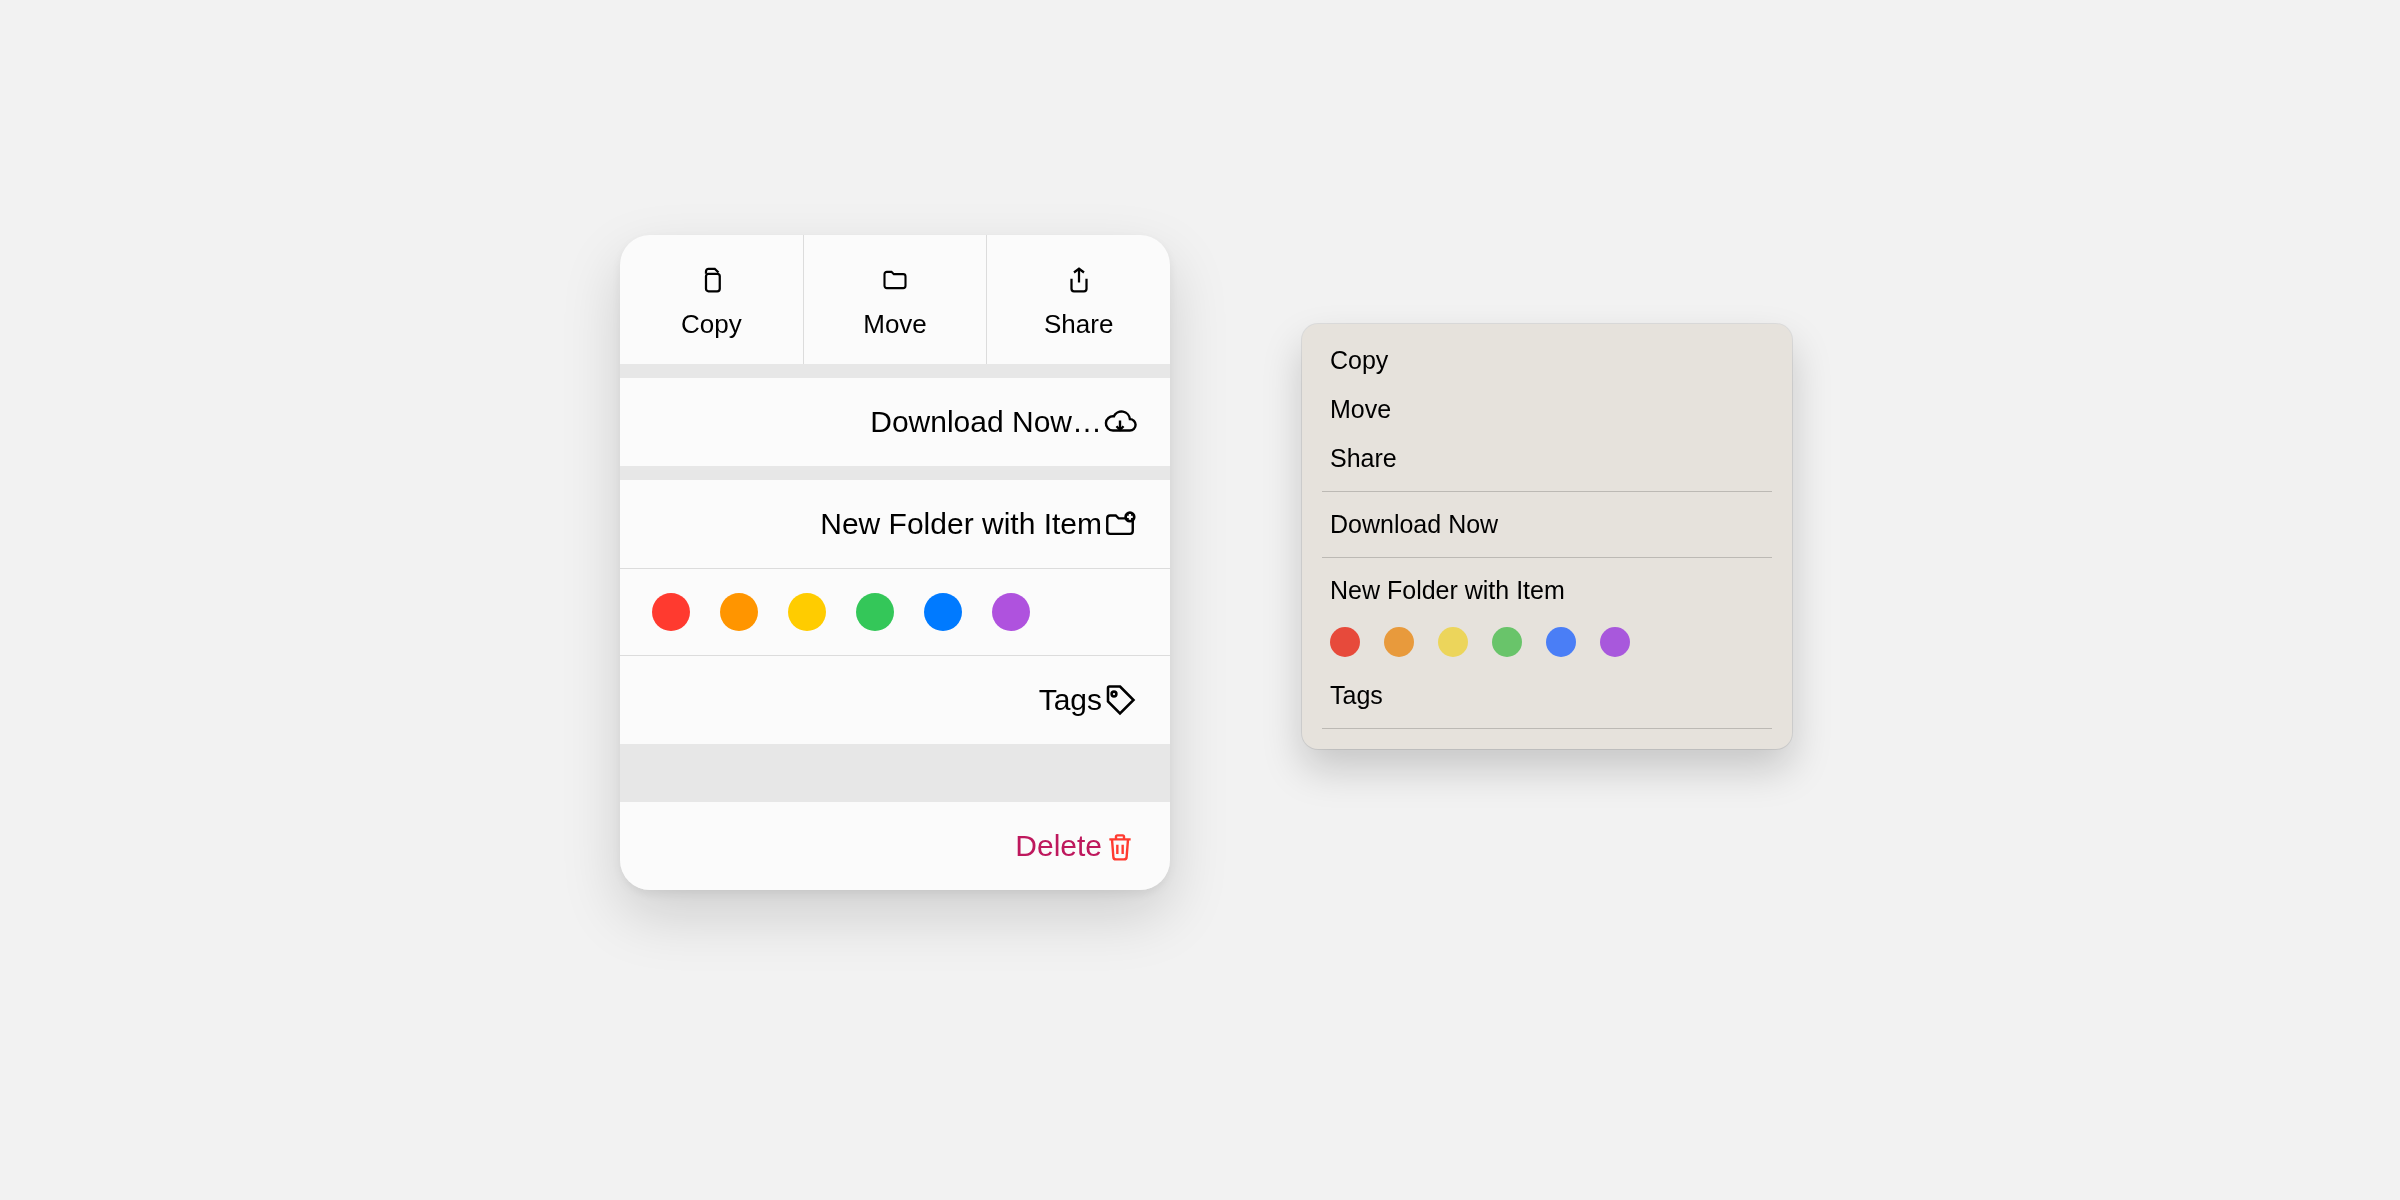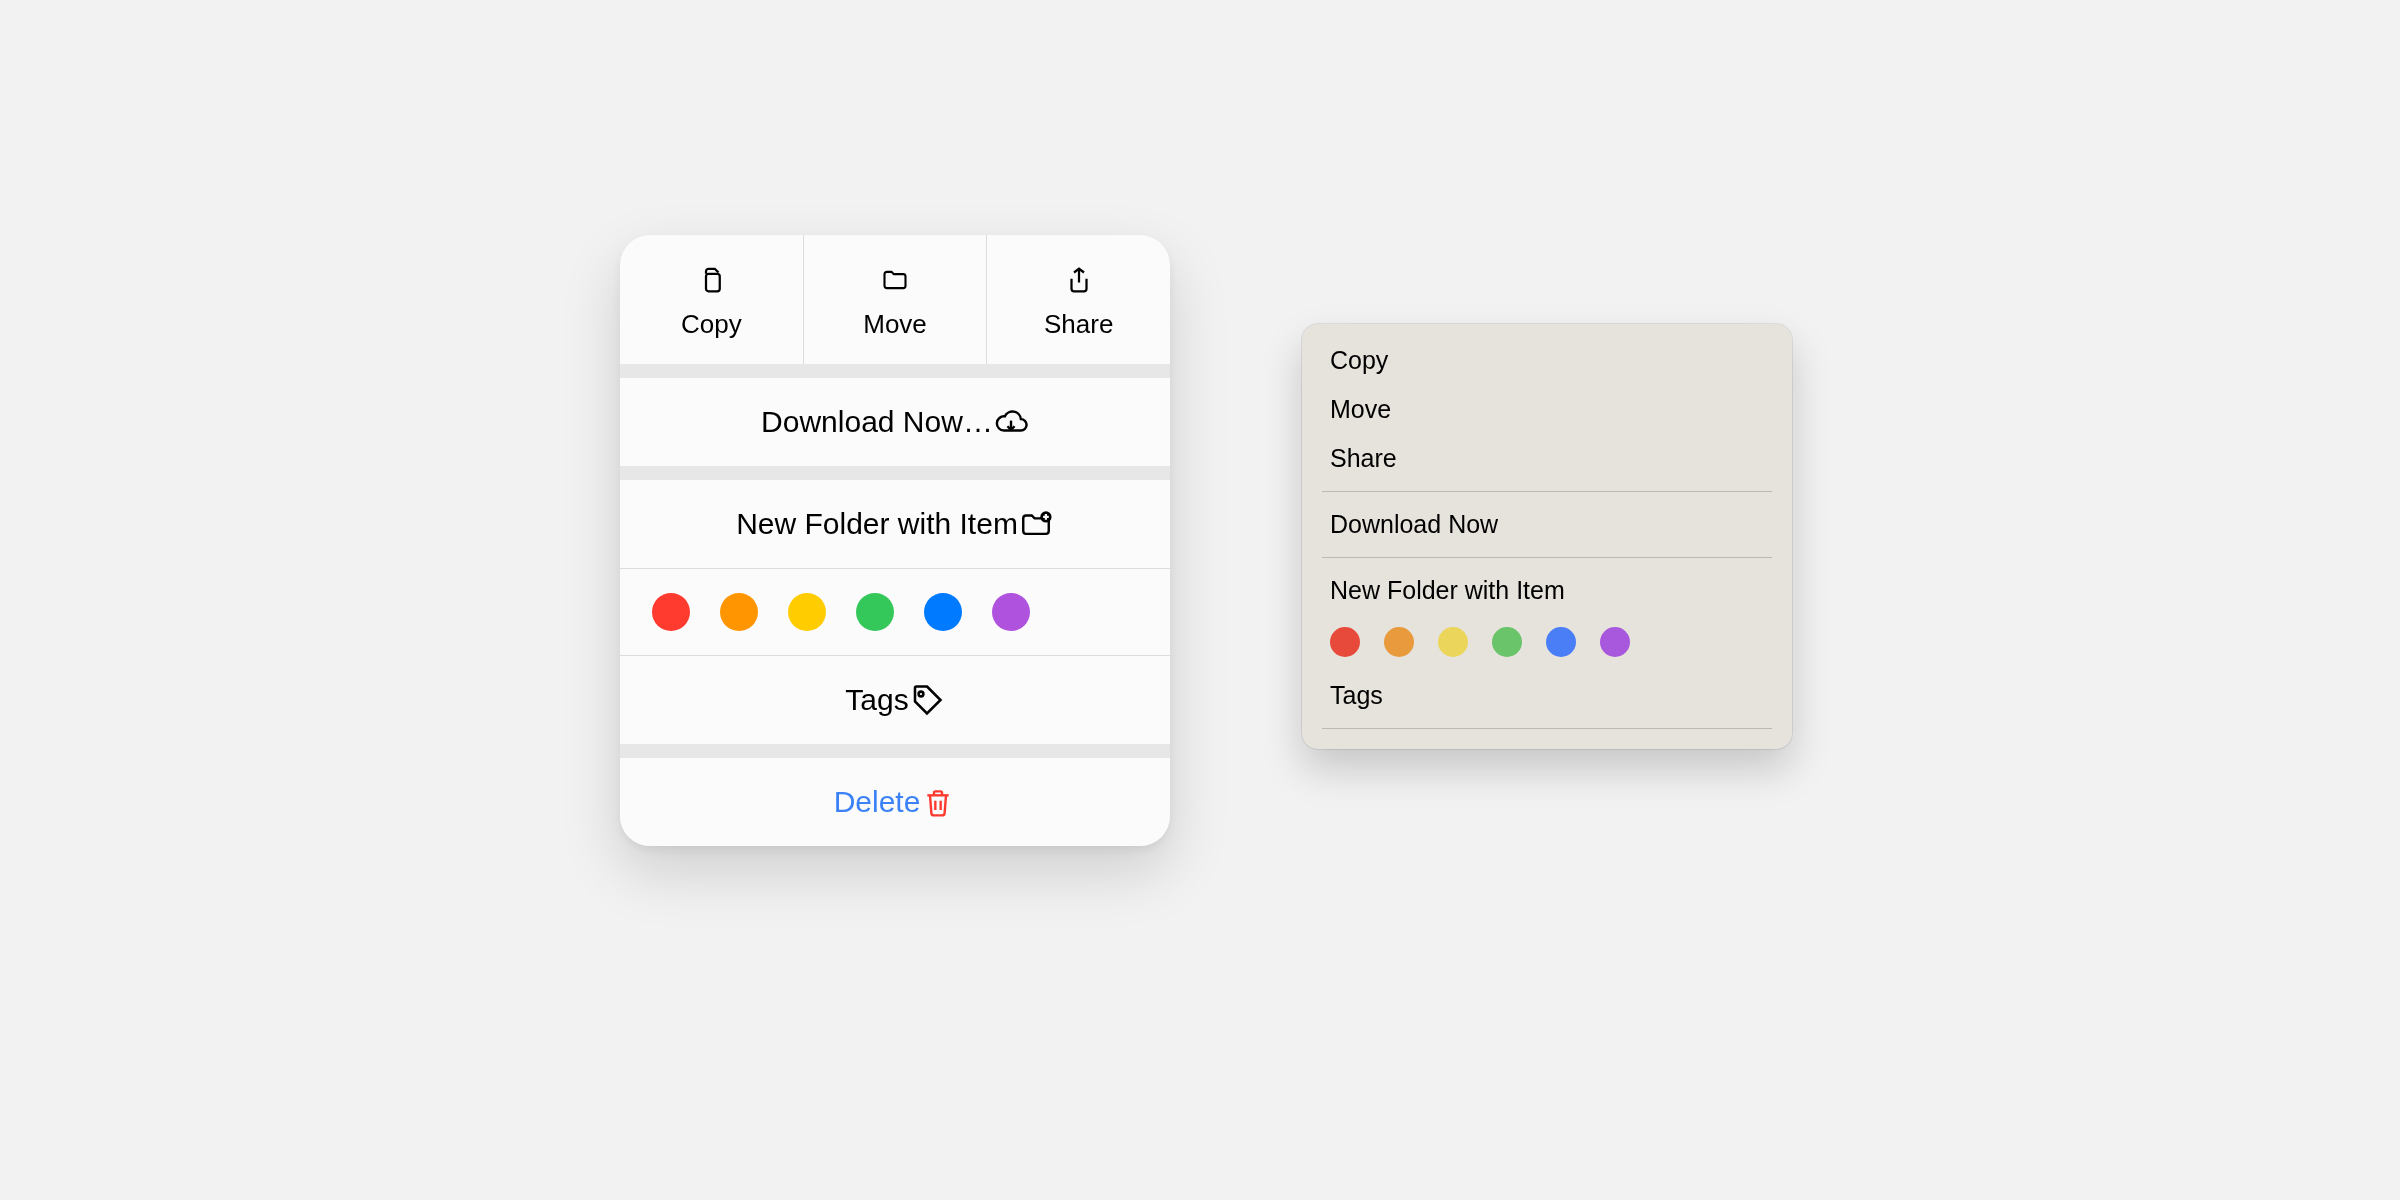--- a/index.html
+++ b/index.html
@@ -39,26 +39,26 @@
     font-size: 26px;
     color: #000;
   }
   .ios-topbtn:last-child { border-right: none; }
   .ios-topbtn .icon { width: 34px; height: 34px; display:flex; align-items:center; justify-content:center; }
   .ios-gap { height: 14px; background: #e7e7e7; }
   .ios-row {
     background: #fbfbfb;
     display: flex;
     align-items: center;
-    justify-content: center;
+    justify-content: flex-end;
     padding: 26px 32px;
     font-size: 30px;
     color: #000;
   }
-  .ios-row.destructive { color: #3b82f6; }
+  .ios-row.destructive { color: #be185d; margin-top: 44px; }
   .ios-row .icon { width: 36px; height: 36px; display:flex; align-items:center; justify-content:center; }
   .ios-thin-divider { height: 1px; background: #dcdcdc; }
   .ios-tag-row {
     background: #fbfbfb;
     display: flex;
     align-items: center;
     gap: 30px;
     padding: 24px 32px;
   }
   .tag-dot {

